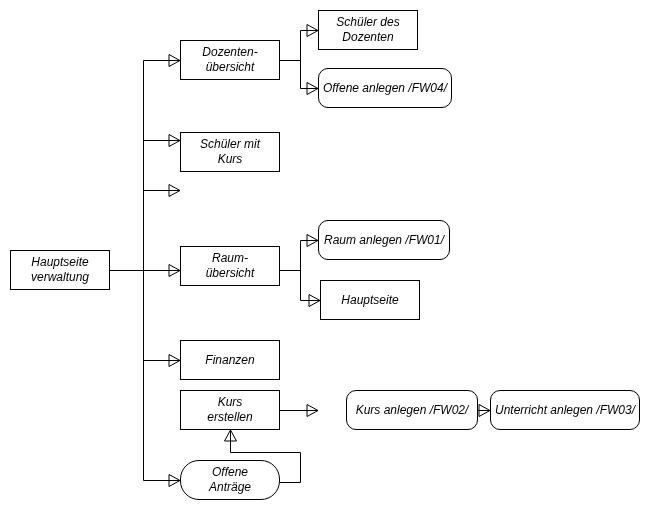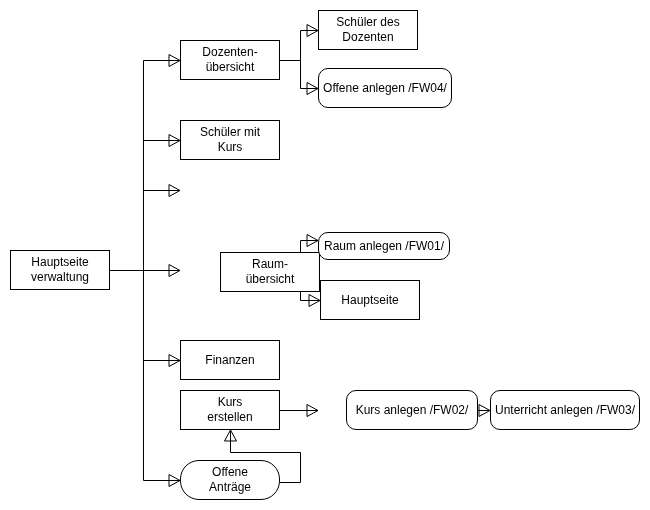--- a/index.html
+++ b/index.html
@@ -35,36 +35,37 @@
     background: #ffffff;
     color: #000000;
     display: flex;
     align-items: center;
     justify-content: center;
     text-align: center;
     font-size: 12px;
     line-height: 15px;
     white-space: pre;
     z-index: 2;
+    font-style: italic;
   }
   .node.rounded {
     border-radius: 10px;
   }
   
   .n-hauptseite           { left: 10px;  top: 250px; width: 100px; height: 40px; }
   .n-dozentenuebersicht   { left: 180px; top: 40px;  width: 100px; height: 40px; }
-  .n-schueler-mit-kurs    { left: 180px; top: 120px; width: 100px; height: 40px; }
+  .n-schueler-mit-kurs    { left: 180px; top: 132px; width: 100px; height: 40px; }
   .n-kurs-mit-dozent      { left: 180px; top: 170px; width: 100px; height: 40px; }
-  .n-raumuebersicht       { left: 180px; top: 252px; width: 100px; height: 40px; margin-left: 40px; }
+  .n-raumuebersicht       { left: 180px; top: 246px; width: 100px; height: 40px; }
   .n-finanzen             { left: 180px; top: 340px; width: 100px; height: 40px; }
   .n-kurs-erstellen       { left: 180px; top: 390px; width: 100px; height: 40px; }
   .n-offene-antraege      { left: 180px; top: 460px; width: 100px; height: 40px; border-radius: 19px; }
   .n-schueler-des-dozenten{ left: 318px; top: 10px;  width: 100px; height: 40px; }
   .n-dozent-anlegen       { left: 318px; top: 68px;  width: 134px; height: 40px; }
-  .n-raum-anlegen         { left: 318px; top: 220px; width: 132px; height: 28px; margin-top: 12px; }
+  .n-raum-anlegen         { left: 318px; top: 220px; width: 132px; height: 40px; }
   .n-raumdetails          { left: 320px; top: 280px; width: 100px; height: 40px; }
   .n-kurs-anlegen         { left: 318px; top: 390px; width: 132px; height: 40px; margin-left: 28px; }
   .n-unterricht-anlegen   { left: 490px; top: 390px; width: 150px; height: 40px; }
 </style>
 </head>
 <body>
 
 <div class="canvas">
 
   <svg class="edge-layer" width="650" height="510" viewBox="0 0 650 510" xmlns="http://www.w3.org/2000/svg">

